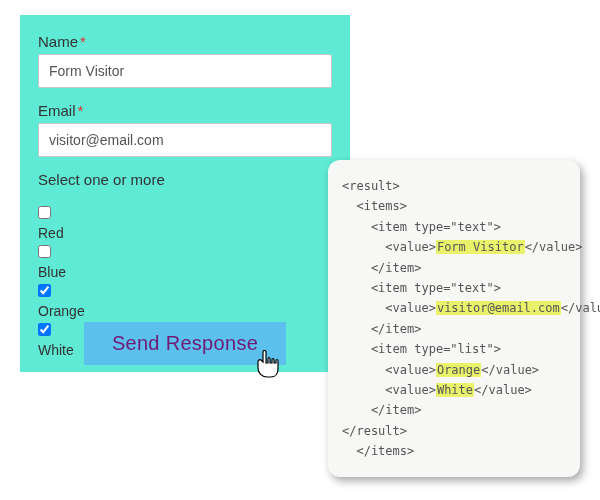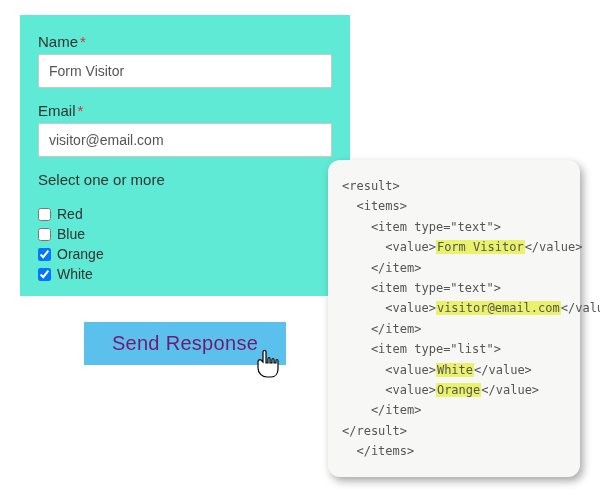--- a/index.html
+++ b/index.html
@@ -33,25 +33,25 @@
     border-radius: 2px;
     margin-bottom: 14px;
   }
   .group-label {
     font-size: 15px;
     color: #333;
     margin-bottom: 18px;
   }
   .check-row {
     display: flex;
-    align-items: center;
     gap: 6px;
     font-size: 14px;
     color: #333;
     margin-bottom: 4px;
+    flex-direction: column;
   }
   .check-row input { width: 13px; height: 13px; }
   .submit-row {
     position: absolute;
     left: 20px; top: 312px;
     width: 330px;
     display: flex;
     justify-content: center;
     padding-top: 10px;
   }
@@ -131,18 +131,18 @@
 <div class="code-card">
   <div class="line">&lt;result&gt;</div>
   <div class="line">  &lt;items&gt;</div>
   <div class="line">    &lt;item type="text"&gt;</div>
   <div class="line"><span>      &lt;value&gt;</span><span class="hl">Form Visitor</span><span>&lt;/value&gt;</span></div>
   <div class="line">    &lt;/item&gt;</div>
   <div class="line">    &lt;item type="text"&gt;</div>
   <div class="line"><span>      &lt;value&gt;</span><span class="hl">visitor@email.com</span><span>&lt;/value&gt;</span></div>
   <div class="line">    &lt;/item&gt;</div>
   <div class="line">    &lt;item type="list"&gt;</div>
+  <div class="line"><span>      &lt;value&gt;</span><span class="hl">Orange</span><span>&lt;/value&gt;</span></div>
   <div class="line"><span>      &lt;value&gt;</span><span class="hl">White</span><span>&lt;/value&gt;</span></div>
-  <div class="line"><span>      &lt;value&gt;</span><span class="hl">Orange</span><span>&lt;/value&gt;</span></div>
   <div class="line">    &lt;/item&gt;</div>
   <div class="line">&lt;/result&gt;</div>
   <div class="line">  &lt;/items&gt;</div>
 </div>
 
 </body></html>

